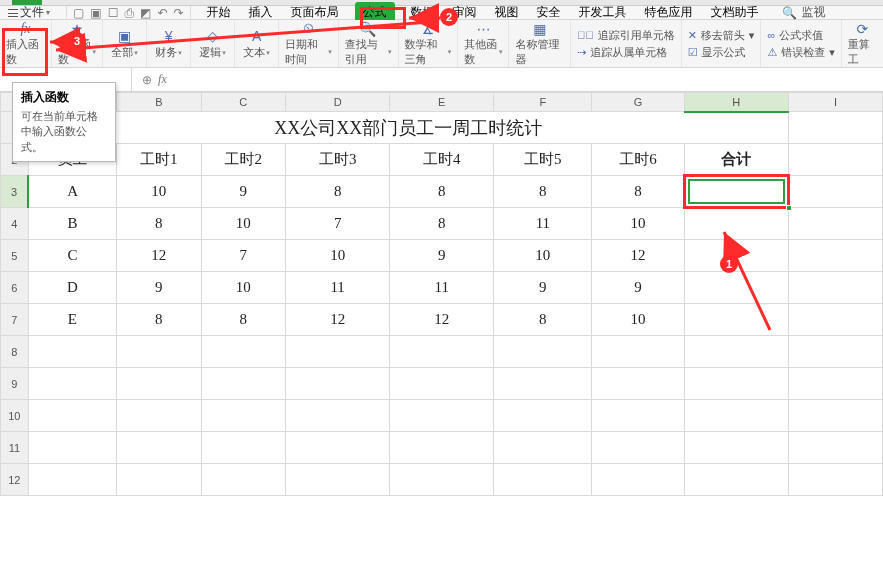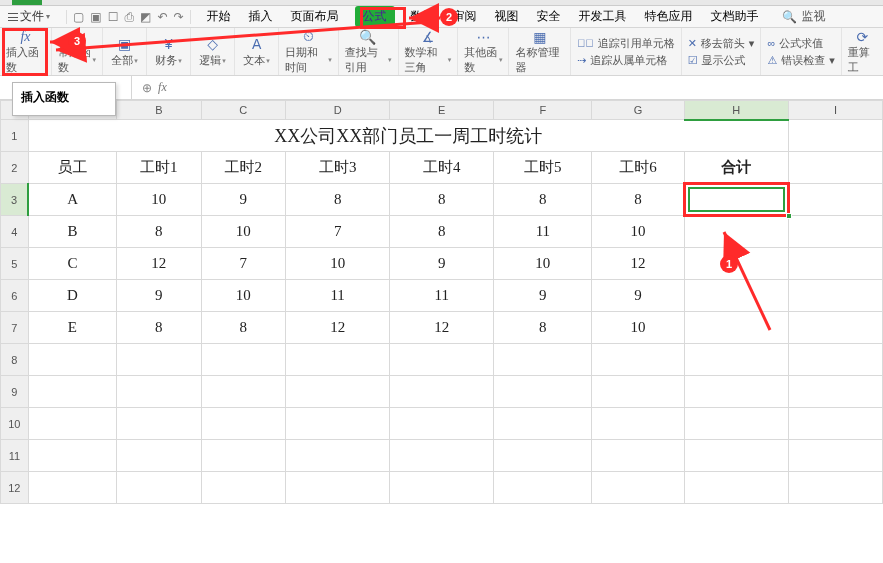--- a/index.html
+++ b/index.html
@@ -3,30 +3,30 @@
 <meta charset="utf-8">
 <style>
   * { box-sizing: border-box; margin: 0; padding: 0; }
   body { font-family: "Microsoft YaHei", Arial, sans-serif; font-size: 12px; background: #fff; width: 883px; height: 563px; overflow: hidden; position: relative; }
 
   
   .tabstrip { height: 6px; background: #e8e8e8; border-bottom: 1px solid #ccc; position: relative; }
   .tabstrip .greenbit { position:absolute; left:12px; top:0; width:30px; height:5px; background:#2e9e3f; }
 
   
-  .menubar { height: 22px; display: flex; align-items: center; gap: 8px; padding: 0 4px; border-bottom: 1px solid #d6d6d6; background: #f7f7f7; position: relative; }
+  .menubar { height: 14px; display: flex; align-items: center; gap: 8px; padding: 0 4px; border-bottom: 1px solid #d6d6d6; background: #f7f7f7; position: relative; }
   .file-btn { display:flex; align-items:center; gap:2px; padding:1px 4px; color:#333; }
   .hamburger{display:inline-block;width:10px;height:8px;border-top:1px solid #555;border-bottom:1px solid #555;position:relative;}
   .hamburger::after{content:"";position:absolute;left:0;right:0;top:3px;border-top:1px solid #555;}
   .chev{font-size:8px;color:#777;}
   .quick { display:flex; align-items:center; gap:6px; margin-left:4px; padding:0 6px; border-left:1px solid #ddd; border-right:1px solid #ddd;}
   .quick span{color:#7a7a7a;font-size:12px;}
   .menus { display:flex; align-items:center; gap:14px; margin-left:6px; }
   .menus span { color:#000000; padding:2px 2px; cursor:pointer; }
-  .menus span.active { background:#22ac38; color:#4c1d95; border-radius:3px; padding:2px 8px; }
+  .menus span.active { background:#22ac38; color:#000000; border-radius:3px; padding:2px 8px; }
   .watch { display:flex; align-items:center; gap:4px; margin-left:14px; color:#555;}
   .watch .mag{color:#888;}
 
   
   .ribbon { height: 48px; background:#f5f5f5; border-bottom:1px solid #d6d6d6; display:flex; align-items:stretch; position:relative; }
   .rgrp { display:flex; flex-direction:column; align-items:center; justify-content:center; padding:2px 6px; border-right:1px solid #e4e4e4; min-width:44px; cursor:pointer; }
   .rgrp .ic { width:20px; height:18px; display:flex; align-items:center; justify-content:center; color:#4b6db0; font-size:14px; }
   .rgrp .lb { font-size:11px; color:#555; display:flex; align-items:center; gap:1px;}
   .rgrp .lb .tri{font-size:7px;color:#888;}
   .rcol { display:flex; flex-direction:column; justify-content:center; gap:2px; padding:2px 6px; border-right:1px solid #e4e4e4;}
@@ -201,20 +201,21 @@
       </div>
   </div>
   <div class="rgrp" style="border-right:none;min-width:40px">
     <div class="ic">⟳</div>
     <div class="lb">重算工</div>
   </div>
 </div>
 
 <div class="tooltip">
   <div class="tt-title">插入函数</div>
+  <div class="tt-body">可在当前单元格中输入函数公式。</div>
 </div>
 
 <div class="fbar">
   <div class="namebox"></div>
   <div class="fx-zone">
     <span class="zzoom">⊕</span>
     <span class="fxl">fx</span>
   </div>
   <div class="fx-input"></div>
 </div>

